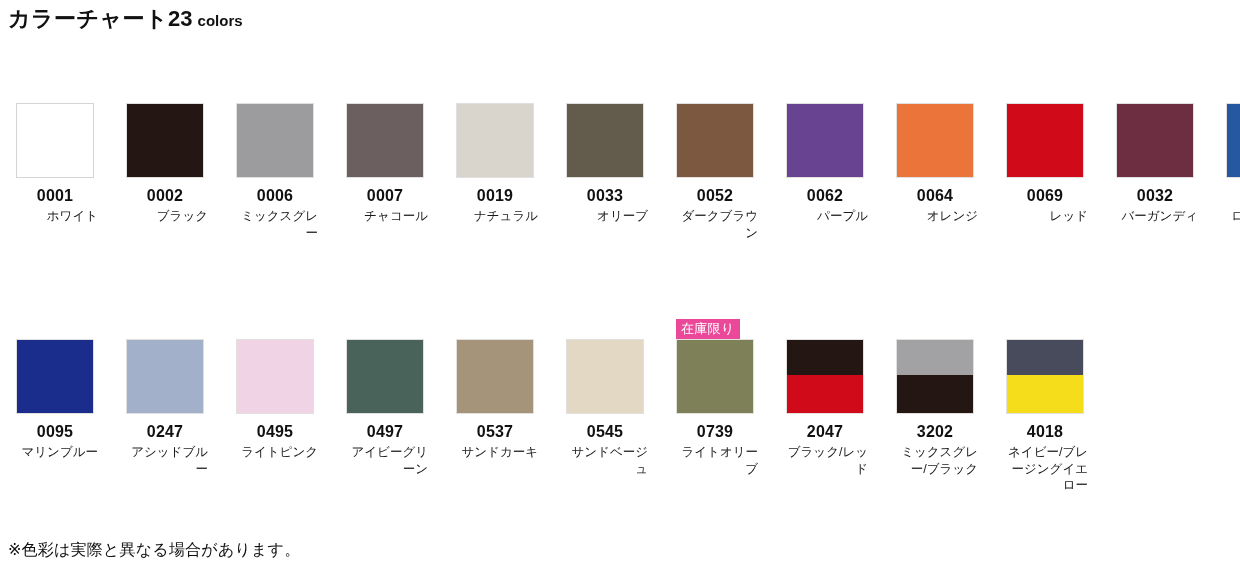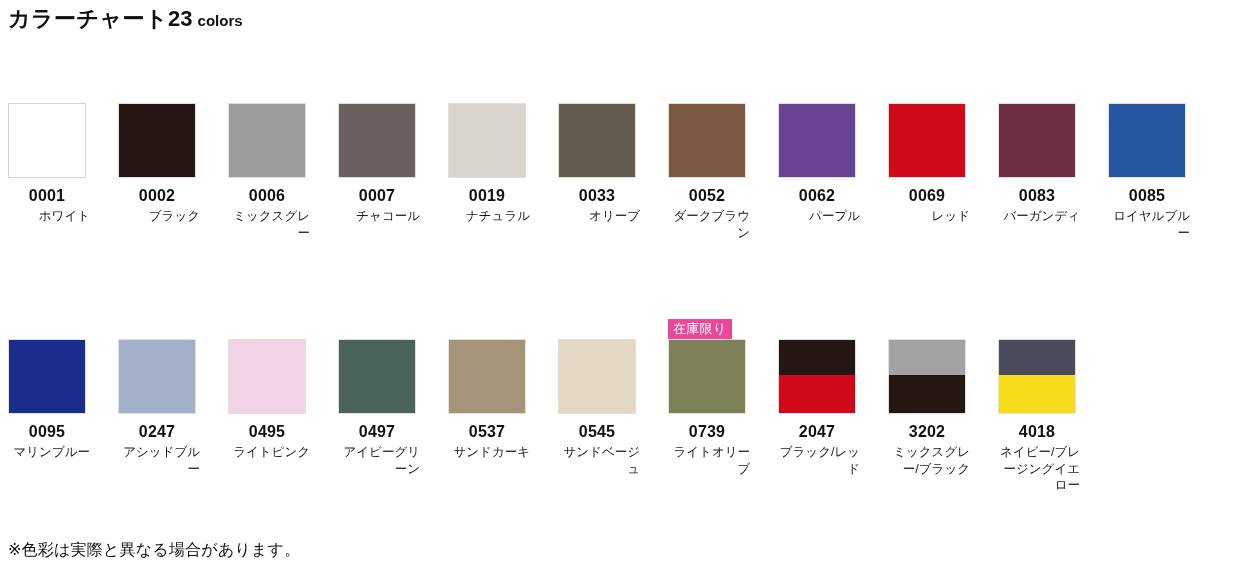--- a/index.html
+++ b/index.html
@@ -43,21 +43,21 @@
   .count-label {
     font-size: 15px;
     font-weight: bold;
     color: #111111;
     margin-left: 5px;
   }
 
   
   .rows {
     position: absolute;
-    left: 0;
+    left: 8px;
     top: 85px;
     width: 1069px;
   }
   .swatch-row {
     position: relative;
     display: flex;
     width: 1240px;
   }
   .swatch-row.row-2 {
     margin-top: 80px;
@@ -209,31 +209,39 @@
         <div class="badge-slot"></div>
         <div class="swatch">
           <span class="full" style="background: rgb(104, 67, 145);"></span>
         </div>
         <div class="swatch-code">0062</div>
         <div class="swatch-name">パープル</div>
       </div>
       <div class="swatch-cell">
         <div class="badge-slot"></div>
         <div class="swatch">
+          <span class="full" style="background: rgb(234, 116, 57);"></span>
+        </div>
+        <div class="swatch-code">0064</div>
+        <div class="swatch-name">オレンジ</div>
+      </div>
+      <div class="swatch-cell">
+        <div class="badge-slot"></div>
+        <div class="swatch">
           <span class="full" style="background: rgb(208, 10, 25);"></span>
         </div>
         <div class="swatch-code">0069</div>
         <div class="swatch-name">レッド</div>
       </div>
       <div class="swatch-cell">
         <div class="badge-slot"></div>
         <div class="swatch">
           <span class="full" style="background: rgb(110, 46, 66);"></span>
         </div>
-        <div class="swatch-code">0083</div>
+        <div class="swatch-code">0032</div>
         <div class="swatch-name">バーガンディ</div>
       </div>
       <div class="swatch-cell">
         <div class="badge-slot"></div>
         <div class="swatch">
           <span class="full" style="background: rgb(37, 88, 160);"></span>
         </div>
         <div class="swatch-code">0085</div>
         <div class="swatch-name">ロイヤルブルー</div>
       </div>

